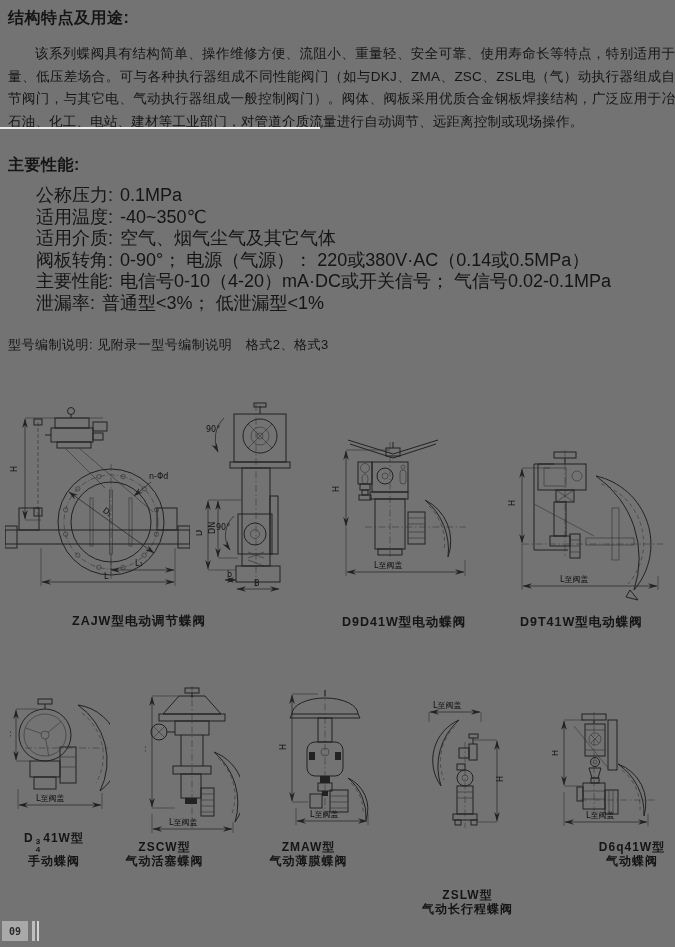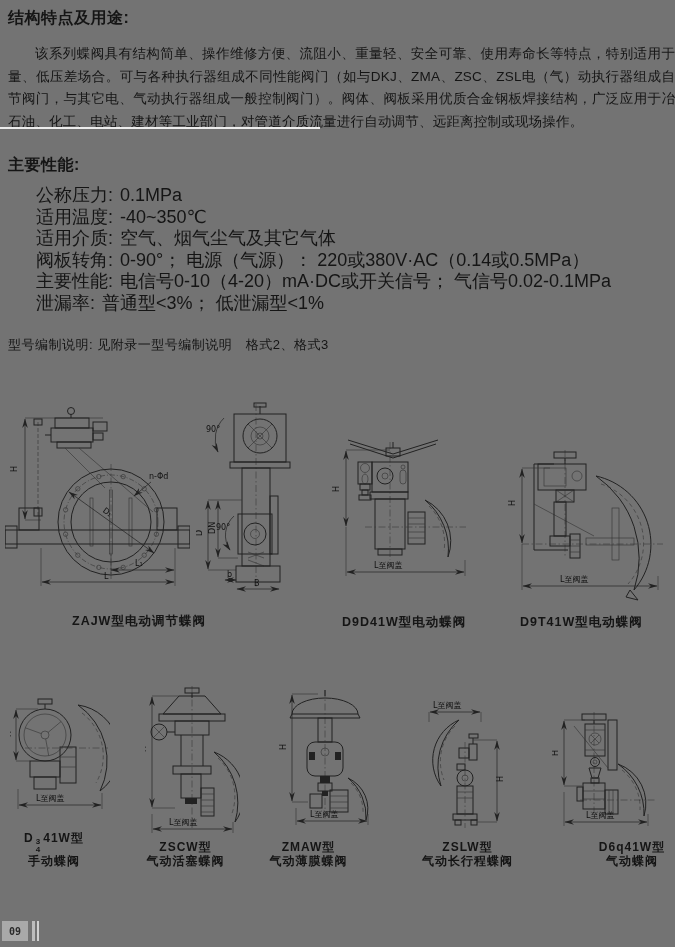--- a/index.html
+++ b/index.html
@@ -452,29 +452,29 @@
     </svg>
   </div>
 
   <div class="cap2" style="left:8px;top:831px;width:92px">
     <div><span>D</span><span class="frac">
           <span>3</span>
           <span>4</span>
         </span><span>41W型</span></div>
     <div>手动蝶阀</div>
   </div>
-  <div class="cap2" style="left:133px;top:840px;width:105px">
+  <div class="cap2" style="left:112px;top:840px;width:105px">
     <div>ZSCW型</div>
     <div>气动活塞蝶阀</div>
   </div>
   <div class="cap2" style="left:256px;top:840px;width:105px">
     <div>ZMAW型</div>
     <div>气动薄膜蝶阀</div>
   </div>
-  <div class="cap2" style="left:400px;top:840px;width:135px">
+  <div class="cap2" style="left:400px;top:888px;width:135px">
     <div>ZSLW型</div>
     <div>气动长行程蝶阀</div>
   </div>
   <div class="cap2" style="left:582px;top:840px;width:100px">
     <div>D6q41W型</div>
     <div>气动蝶阀</div>
   </div>
 
   <div class="pagebox">09</div>
   <div class="bar1"></div>

